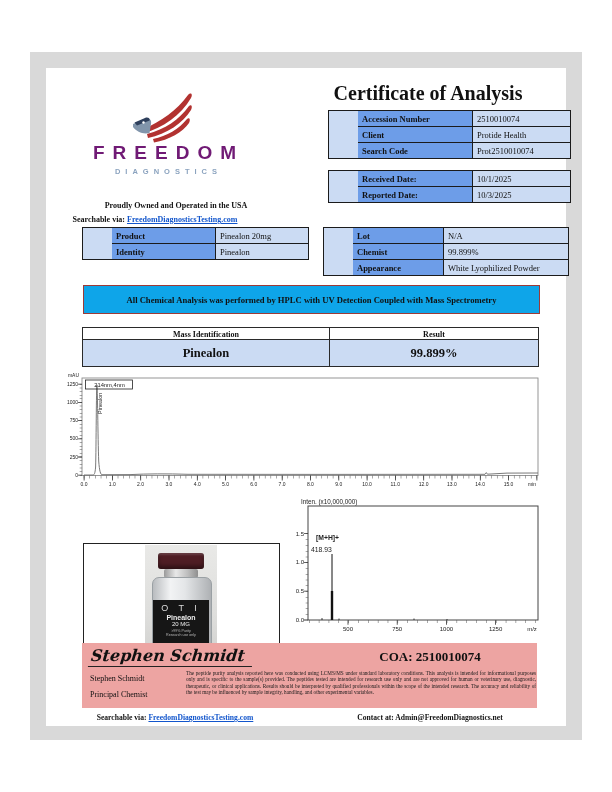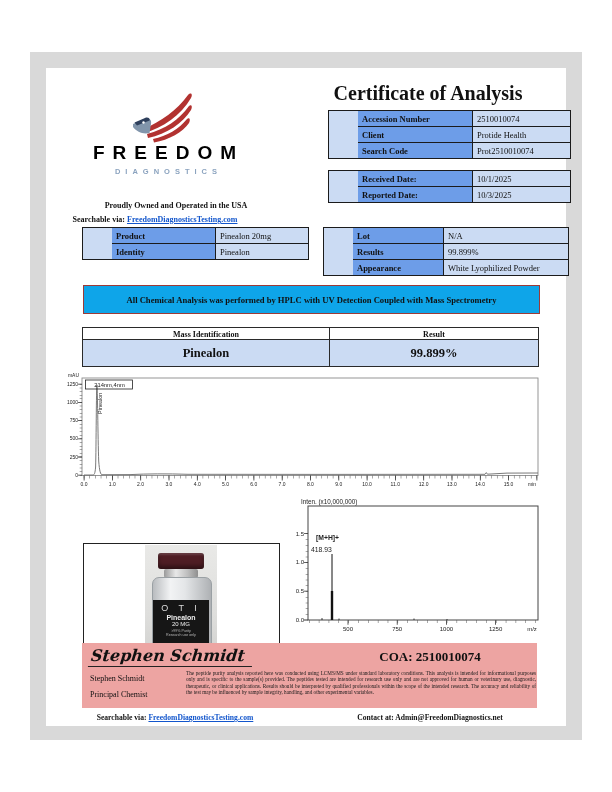--- a/index.html
+++ b/index.html
@@ -2,21 +2,21 @@
 <html><head>
 <meta charset="utf-8">
 <style>
   html,body{margin:0;padding:0;background:#ffffff;}
   .screen{position:relative;width:612px;height:792px;background:#ffffff;overflow:hidden;
           font-family:"Liberation Serif",serif;color:#111;}
   .frame{position:absolute;left:30px;top:52px;width:552px;height:688px;background:#d9d9d9;}
   .page{position:absolute;left:46px;top:68px;width:520px;height:658px;background:#ffffff;}
   .abs{position:absolute;}
   
-  .brand{font-family:"Liberation Sans",sans-serif;font-weight:700;color:#000000;
+  .brand{font-family:"Liberation Sans",sans-serif;font-weight:700;color:#701a75;
          font-size:19px;letter-spacing:8px;text-align:center;}
   .subbrand{font-family:"Liberation Sans",sans-serif;font-weight:700;color:#8ba3bf;
          font-size:7.5px;letter-spacing:5px;text-align:center;}
   .tagline{font-weight:700;font-size:8px;text-align:center;}
   .searchline{font-weight:700;font-size:8px;text-align:center;}
   a.link{color:#1155cc;text-decoration:underline;font-weight:700;}
   
   .doc-title{font-size:20px;font-weight:700;text-align:center;}
   
   .tbl{border:1.3px solid #1b1b1b;background:#cbdbf3;padding-left:29px;}
@@ -127,21 +127,21 @@
         <div class="cell val" style="flex:1">Pinealon</div>
       </div>
     </div>
 
     <div class="abs tbl" style="left:277px;top:159px;width:215px;">
       <div class="row">
         <div class="cell lab" style="width:83px">Lot</div>
         <div class="cell val" style="flex:1">N/A</div>
       </div>
       <div class="row">
-        <div class="cell lab" style="width:83px">Results</div>
+        <div class="cell lab" style="width:83px">Chemist</div>
         <div class="cell val" style="flex:1">99.899%</div>
       </div>
       <div class="row">
         <div class="cell lab" style="width:83px">Appearance</div>
         <div class="cell val" style="flex:1">White Lyophilized Powder</div>
       </div>
     </div>
 
     <div class="abs banner" style="left:37px;top:217px;width:455px;height:27px;">All Chemical Analysis was performed by HPLC with UV Detection Coupled with Mass Spectrometry</div>
 

